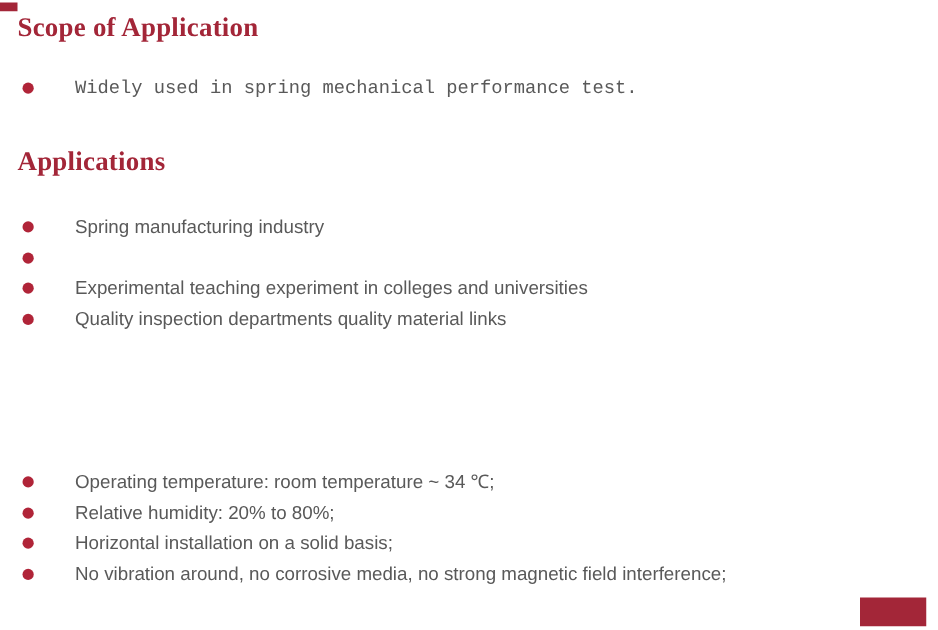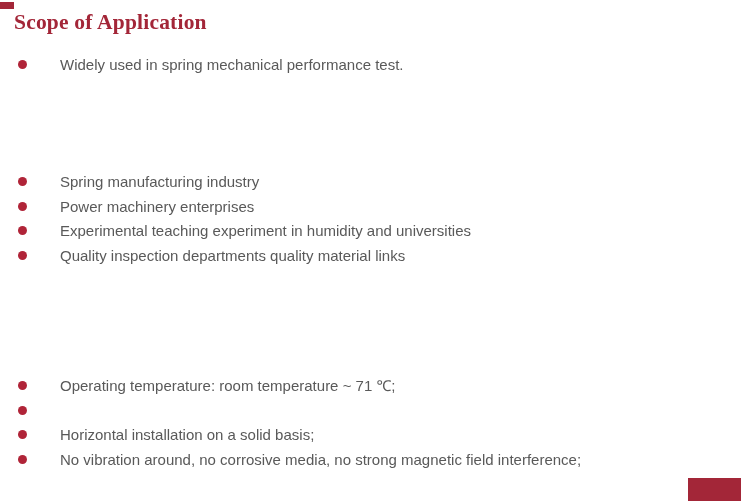--- a/index.html
+++ b/index.html
@@ -27,21 +27,21 @@
   .heading-apps    { top: 119px; }
   .heading-working { top: 327px; }
 
   .list {
     position: absolute;
     left: 18px;
     margin: 0;
     padding: 0;
     list-style: none;
   }
-  .list-scope   { top: 52px;  }
+  .list-scope   { top: 58px; font-family: Liberation Mono, monospace;  }
   .list-apps    { top: 169.5px; text-align: center; }
   .list-working { top: 373.5px; }
 
   .list li {
     display: flex;
     align-items: center;
     height: 24.5px;
   }
   .dot {
     width: 9px;
@@ -74,48 +74,49 @@
 
   <h1 class="heading heading-scope">Scope of Application</h1>
 
   <ul class="list list-scope">
     <li>
       <span class="dot"></span>
       <span class="li-text">Widely used in spring mechanical performance test.</span>
     </li>
   </ul>
 
+  <h1 class="heading heading-apps">Applications</h1>
 
   <ul class="list list-apps">
     <li>
       <span class="dot"></span>
       <span class="li-text">Spring manufacturing industry</span>
     </li>
     <li>
       <span class="dot"></span>
-      <span class="li-text">Power machinery enterprises</span>
     </li>
     <li>
       <span class="dot"></span>
-      <span class="li-text">Experimental teaching experiment in humidity and universities</span>
+      <span class="li-text">Experimental teaching experiment in colleges and universities</span>
     </li>
     <li>
       <span class="dot"></span>
       <span class="li-text">Quality inspection departments quality material links</span>
     </li>
   </ul>
 
 
   <ul class="list list-working">
     <li>
       <span class="dot"></span>
-      <span class="li-text">Operating temperature: room temperature ~ 71 ℃;</span>
+      <span class="li-text">Operating temperature: room temperature ~ 34 ℃;</span>
     </li>
     <li>
       <span class="dot"></span>
+      <span class="li-text">Relative humidity: 20% to 80%;</span>
     </li>
     <li>
       <span class="dot"></span>
       <span class="li-text">Horizontal installation on a solid basis;</span>
     </li>
     <li>
       <span class="dot"></span>
       <span class="li-text">No vibration around, no corrosive media, no strong magnetic field interference;</span>
     </li>
   </ul>

